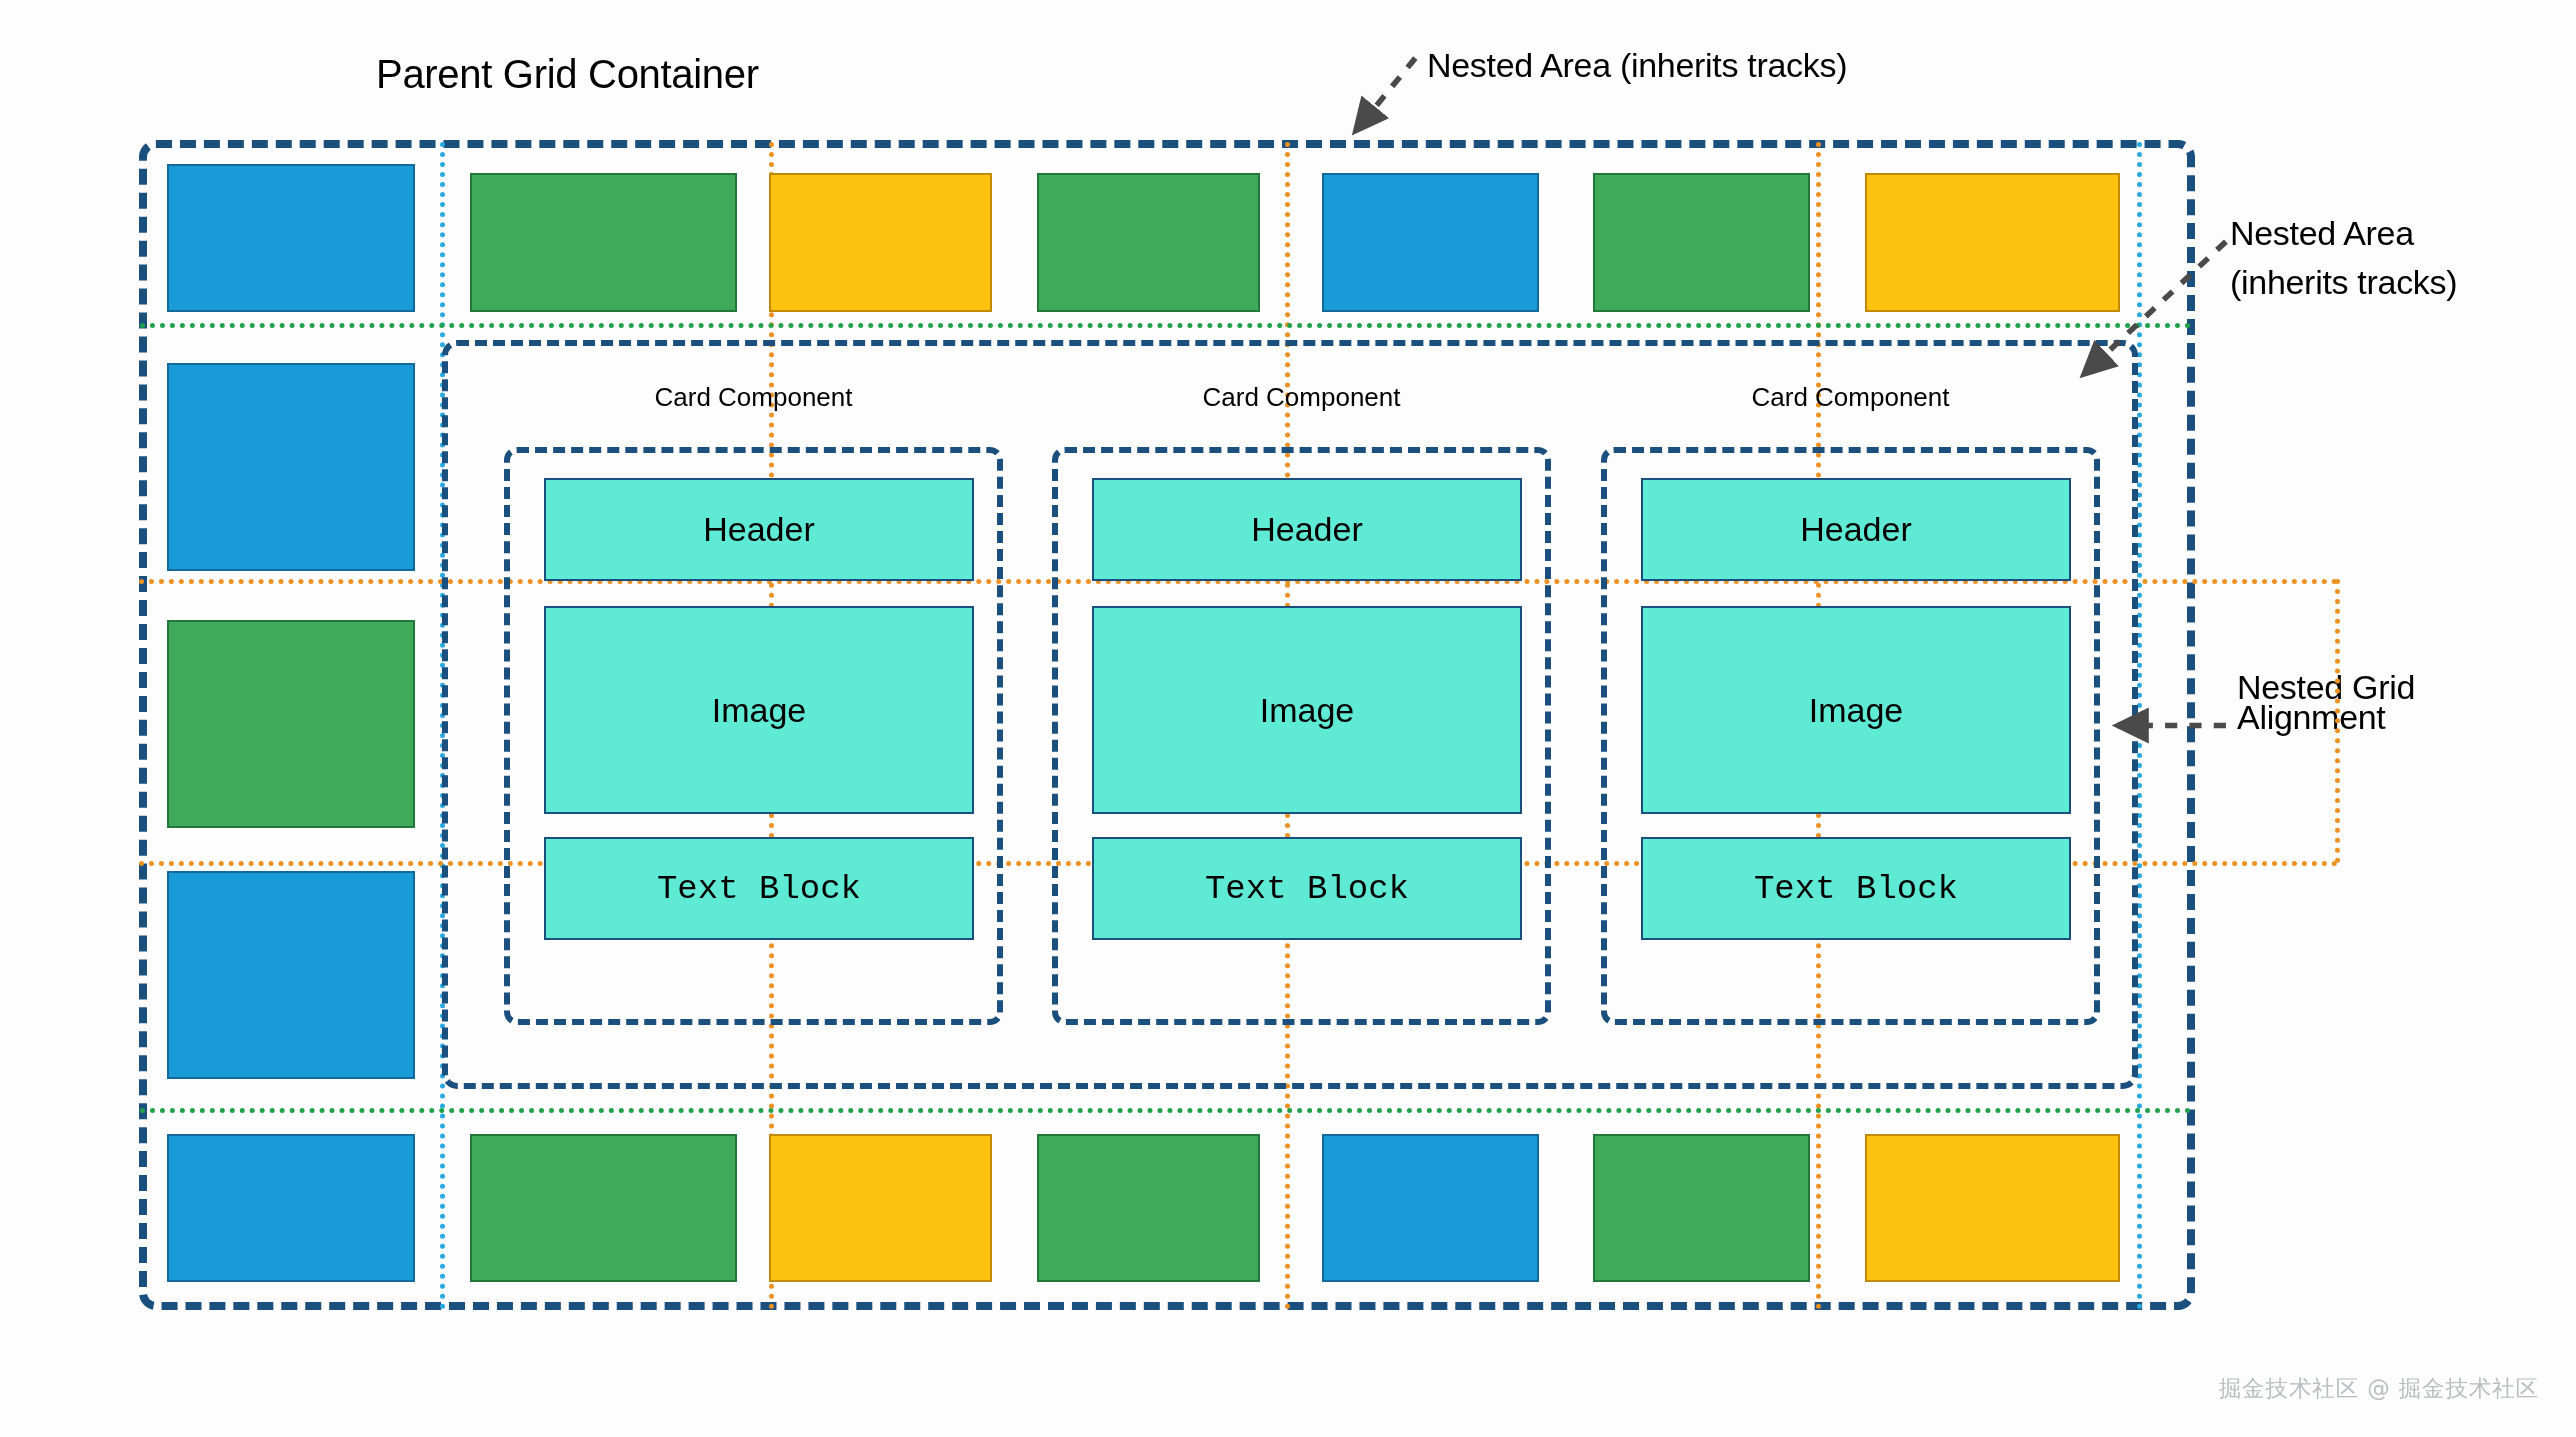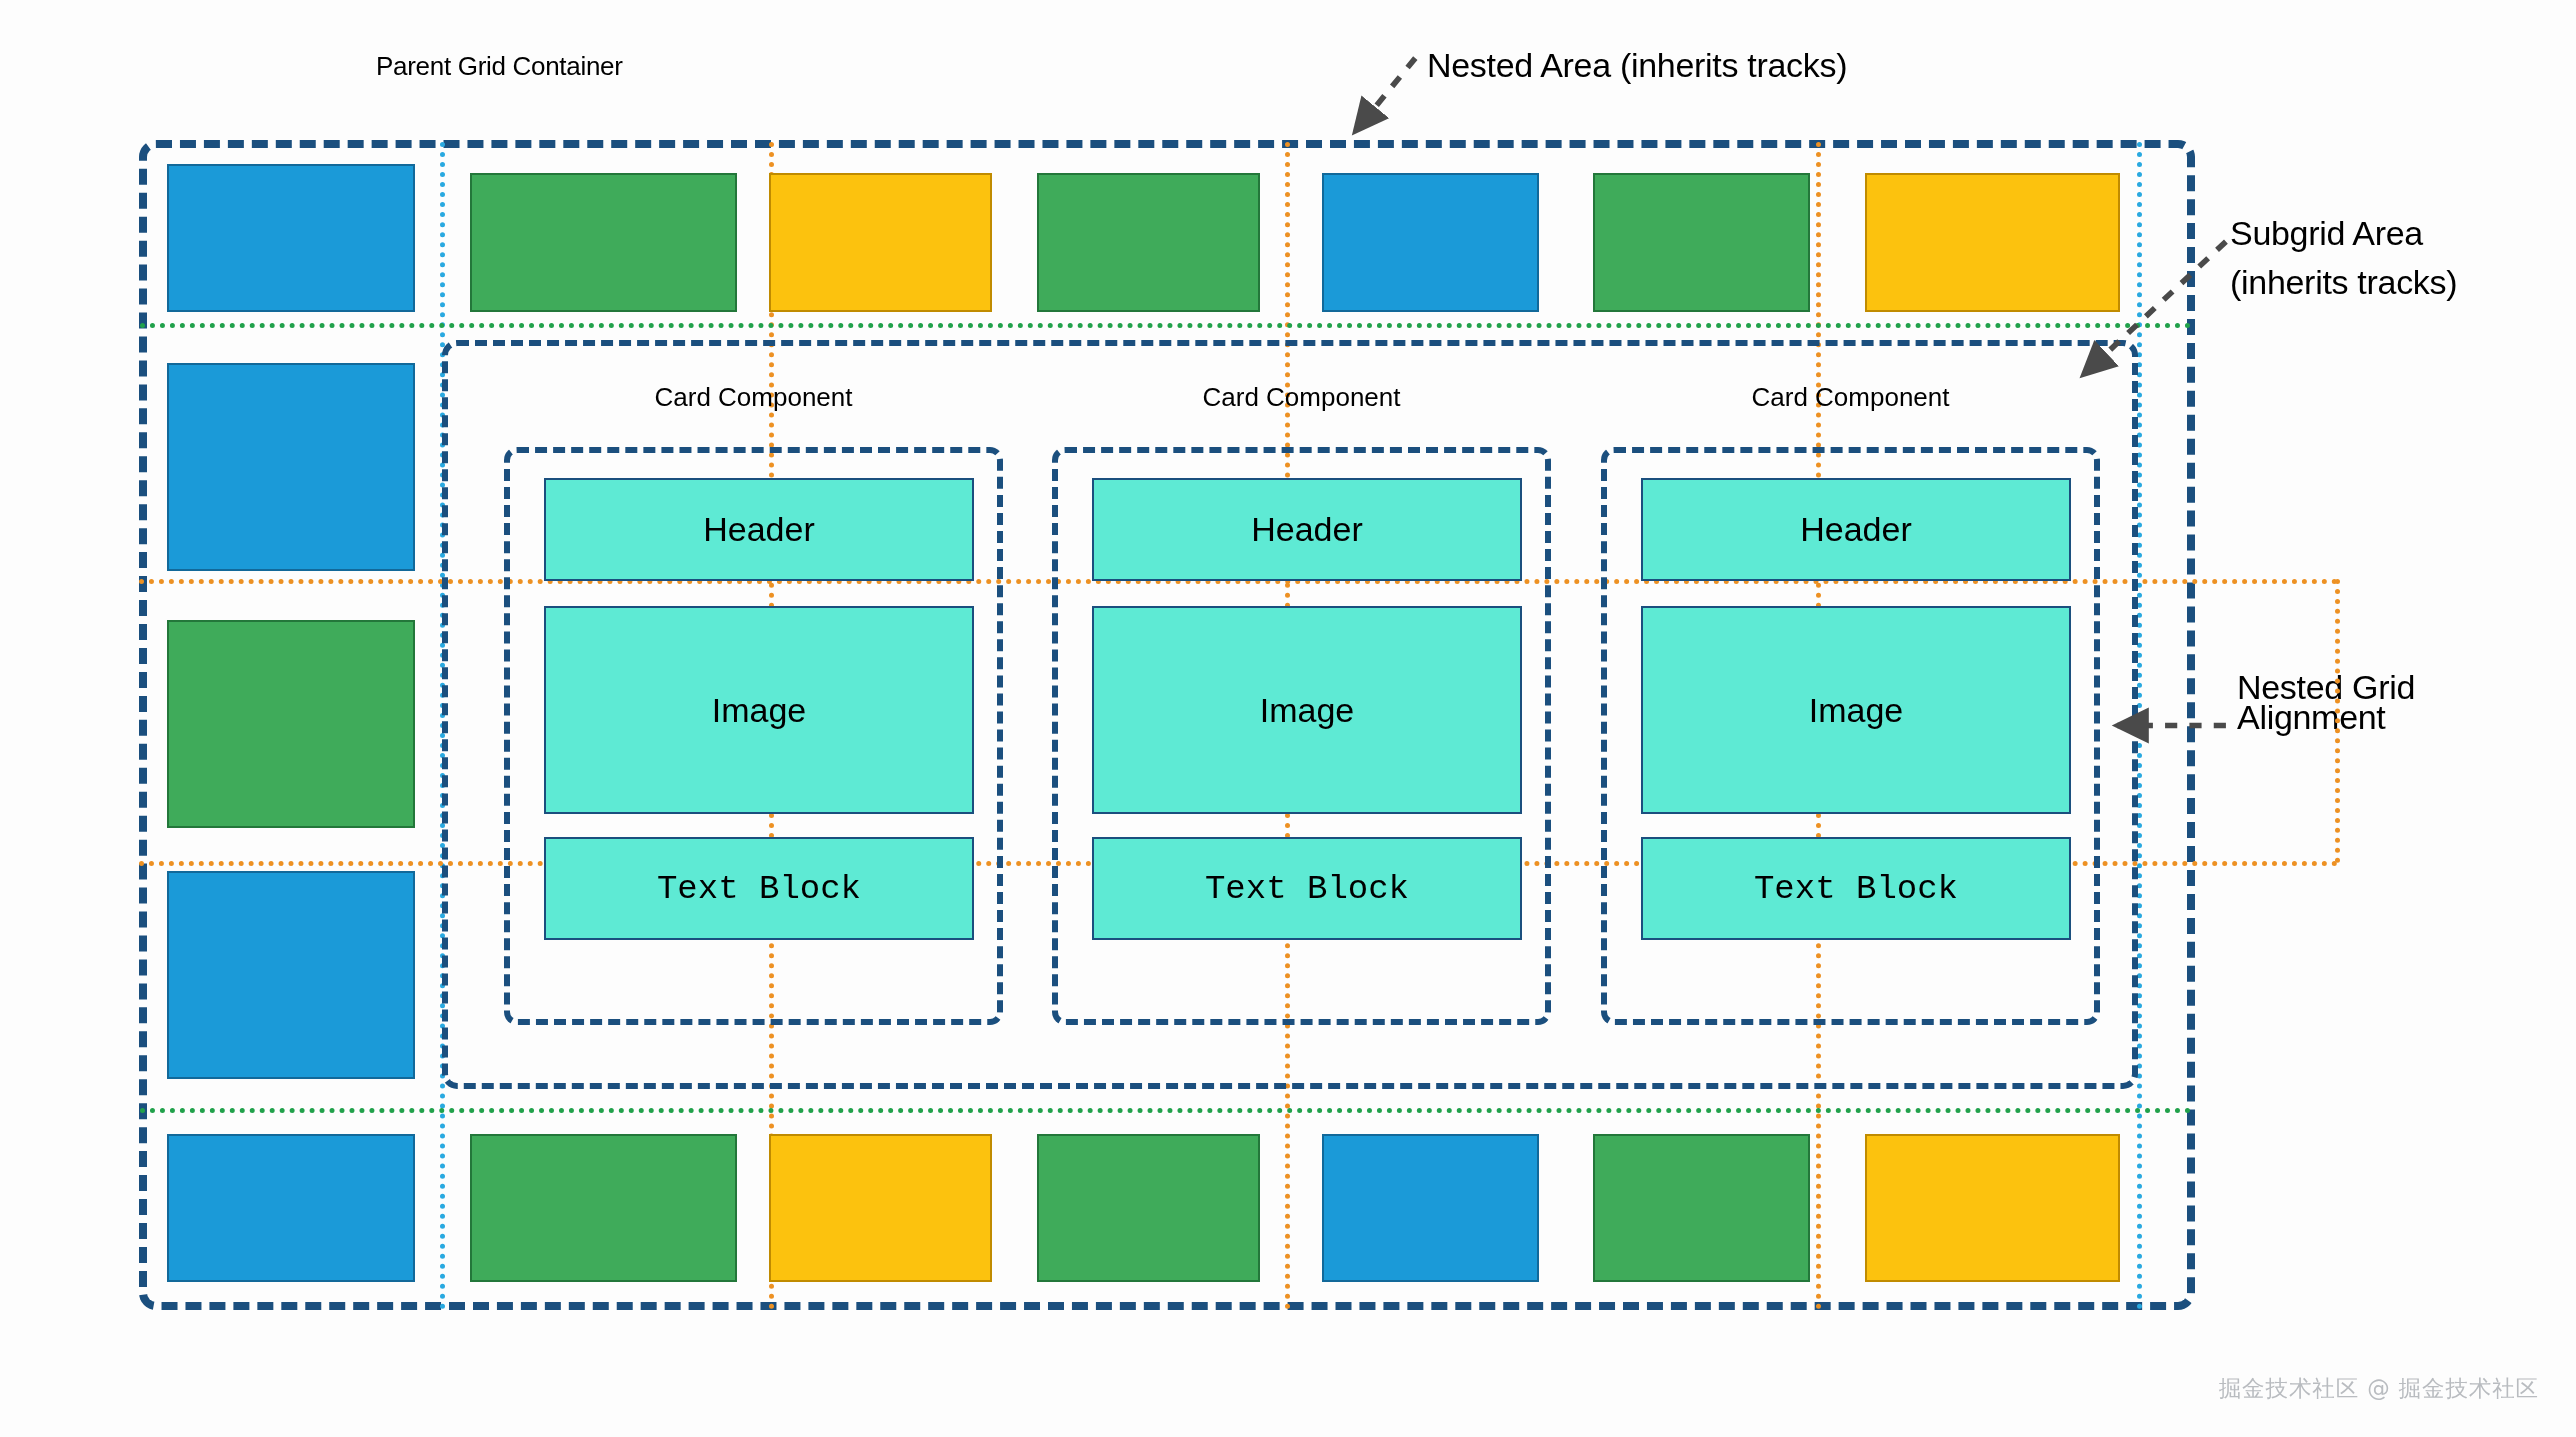--- a/index.html
+++ b/index.html
@@ -22,21 +22,21 @@
   
   .label {
     position: absolute;
     color: #000000;
     font-size: 34px;
     line-height: 1.18;
     white-space: pre;
     font-family: "Liberation Sans", sans-serif;
     letter-spacing: -0.3px;
   }
-  .label.big { font-size: 26px; }
+  .label.big { font-size: 40px; }
 
   
   .parent-container {
     position: absolute;
     left: 139px; top: 140px;
     width: 2056px; height: 1170px;
     border: 8.4px dashed #1b4f7e;
     border-radius: 17px;
     background: transparent;
   }
@@ -126,21 +126,21 @@
 </style>
 </head>
 <body>
 
 <div id="stage">
 
   <div class="label big" style="left:376px; top:51px;">Parent Grid Container</div>
 
   <div class="label" style="left:1427px; top:45px;">Nested Area (inherits tracks)</div>
 
-  <div class="label" style="left:2230px; top:213px;">Subgrid Area</div>
+  <div class="label" style="left:2230px; top:213px;">Nested Area</div>
   <div class="label" style="left:2230px; top:262px;">(inherits tracks)</div>
 
   <div class="label" style="left:2237px; top:667px;">Nested Grid</div>
   <div class="label" style="left:2237px; top:697px;text-align:right;">Alignment</div>
 
   <div class="parent-container"></div>
 
   <div class="gline-v dotted-v orange" style="left:769px;  top:142px; height:1168px;"></div>
   <div class="gline-v dotted-v orange" style="left:1285px; top:142px; height:1168px;"></div>
   <div class="gline-v dotted-v orange" style="left:1816px; top:142px; height:1168px;"></div>

